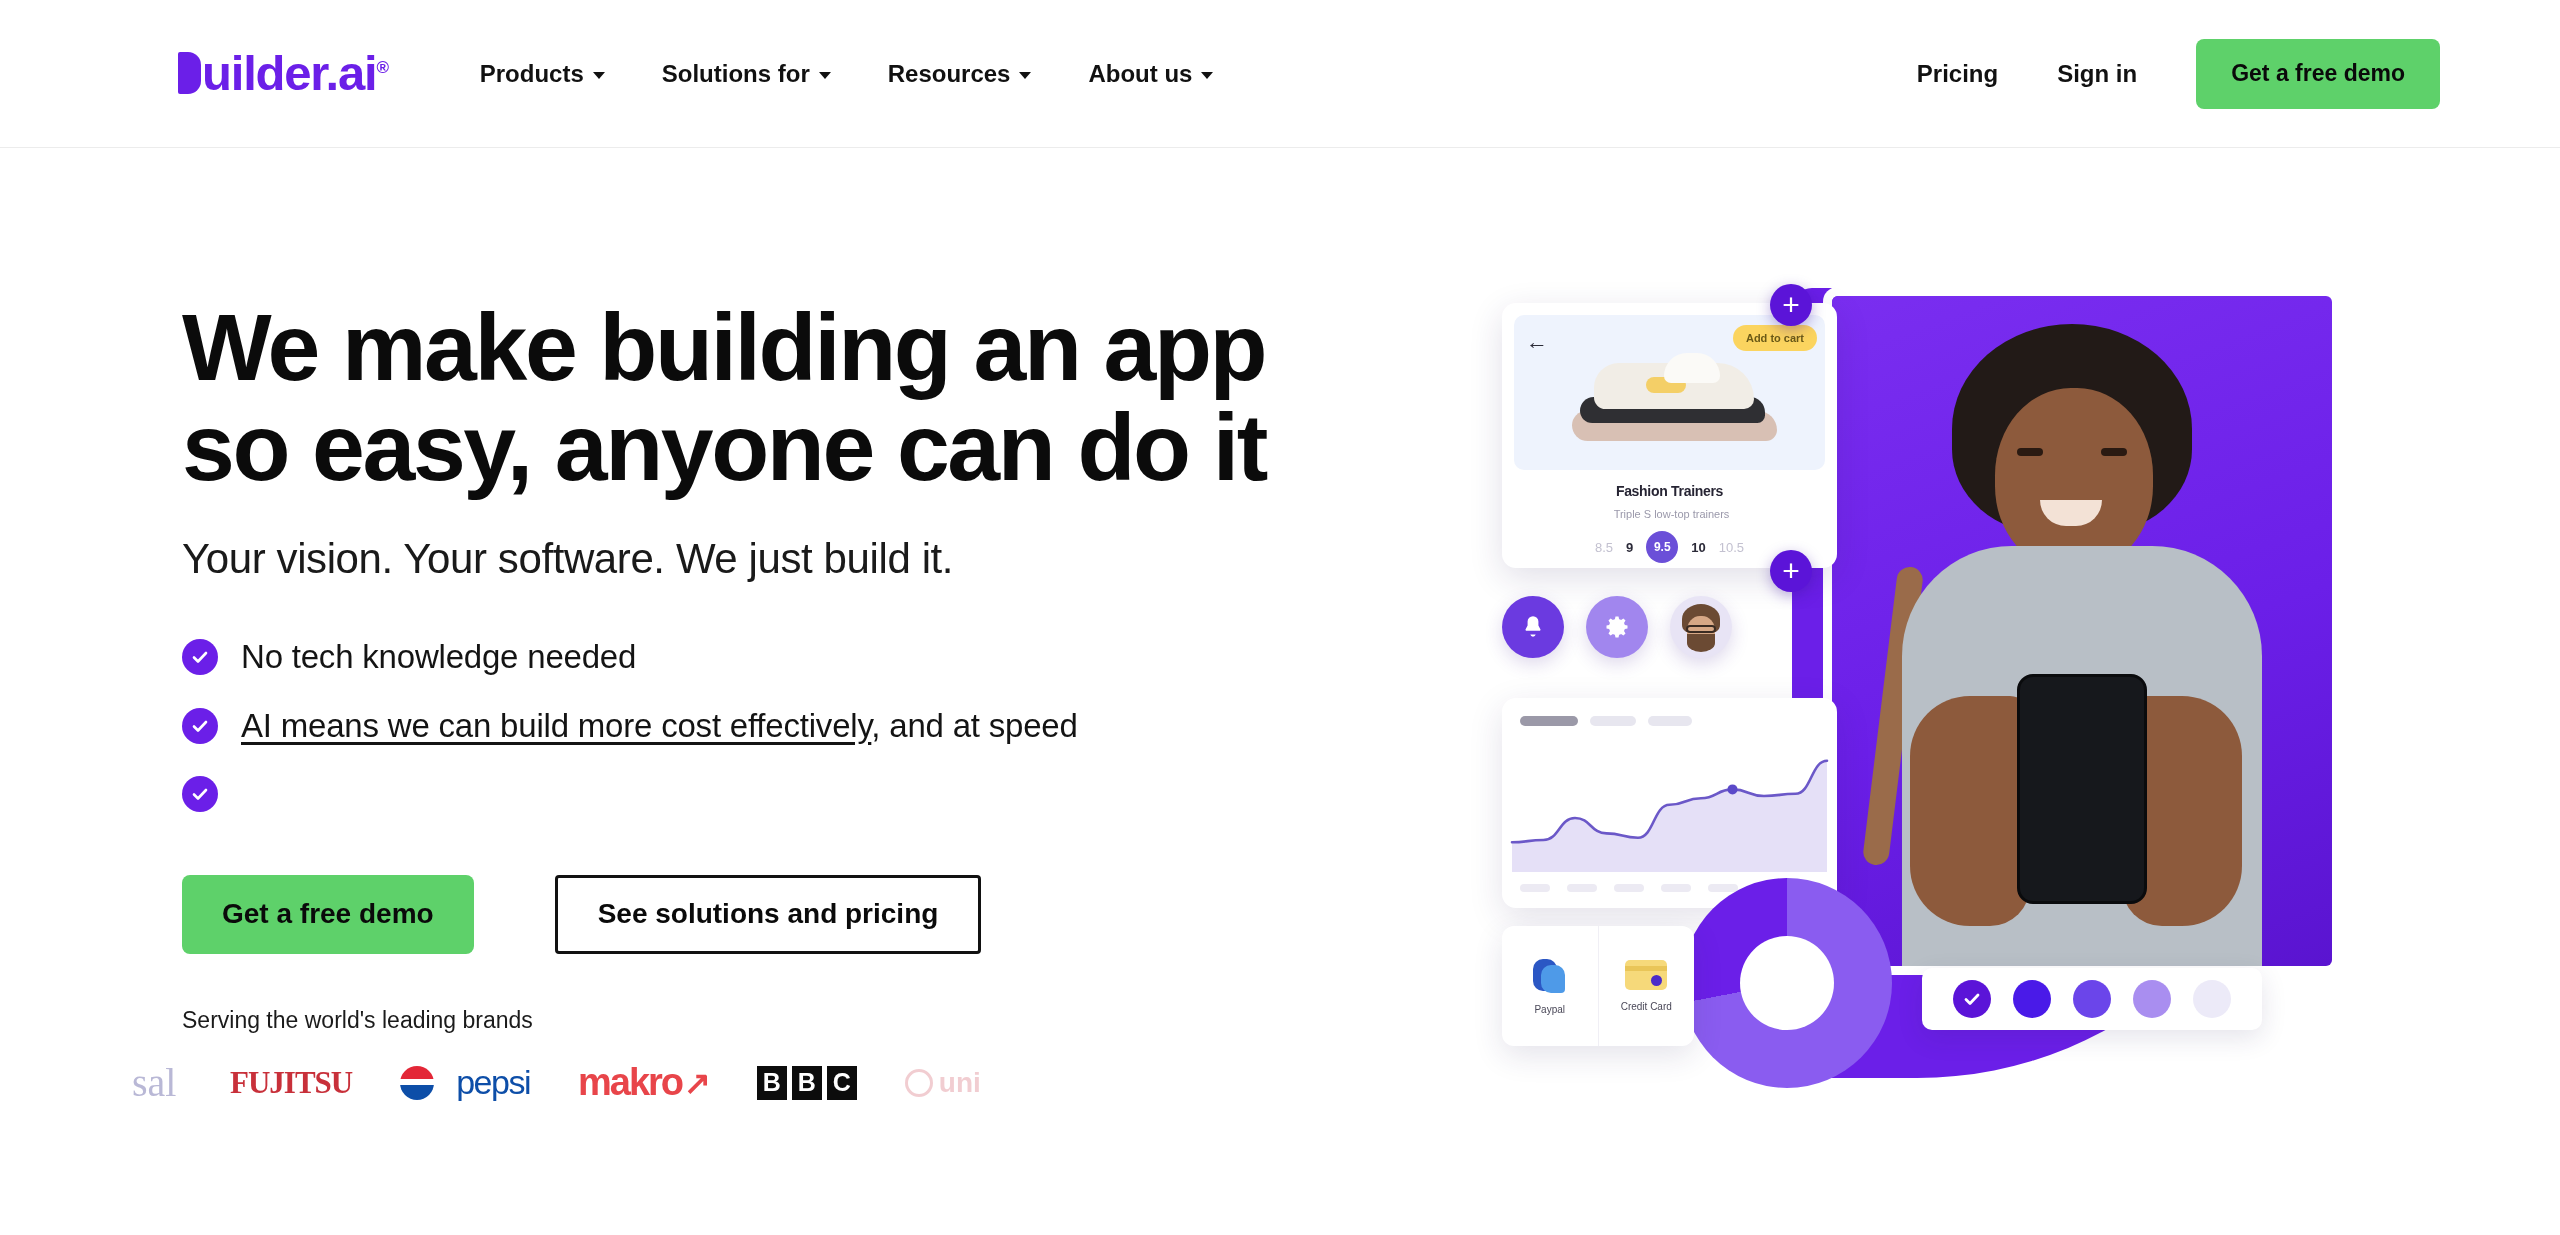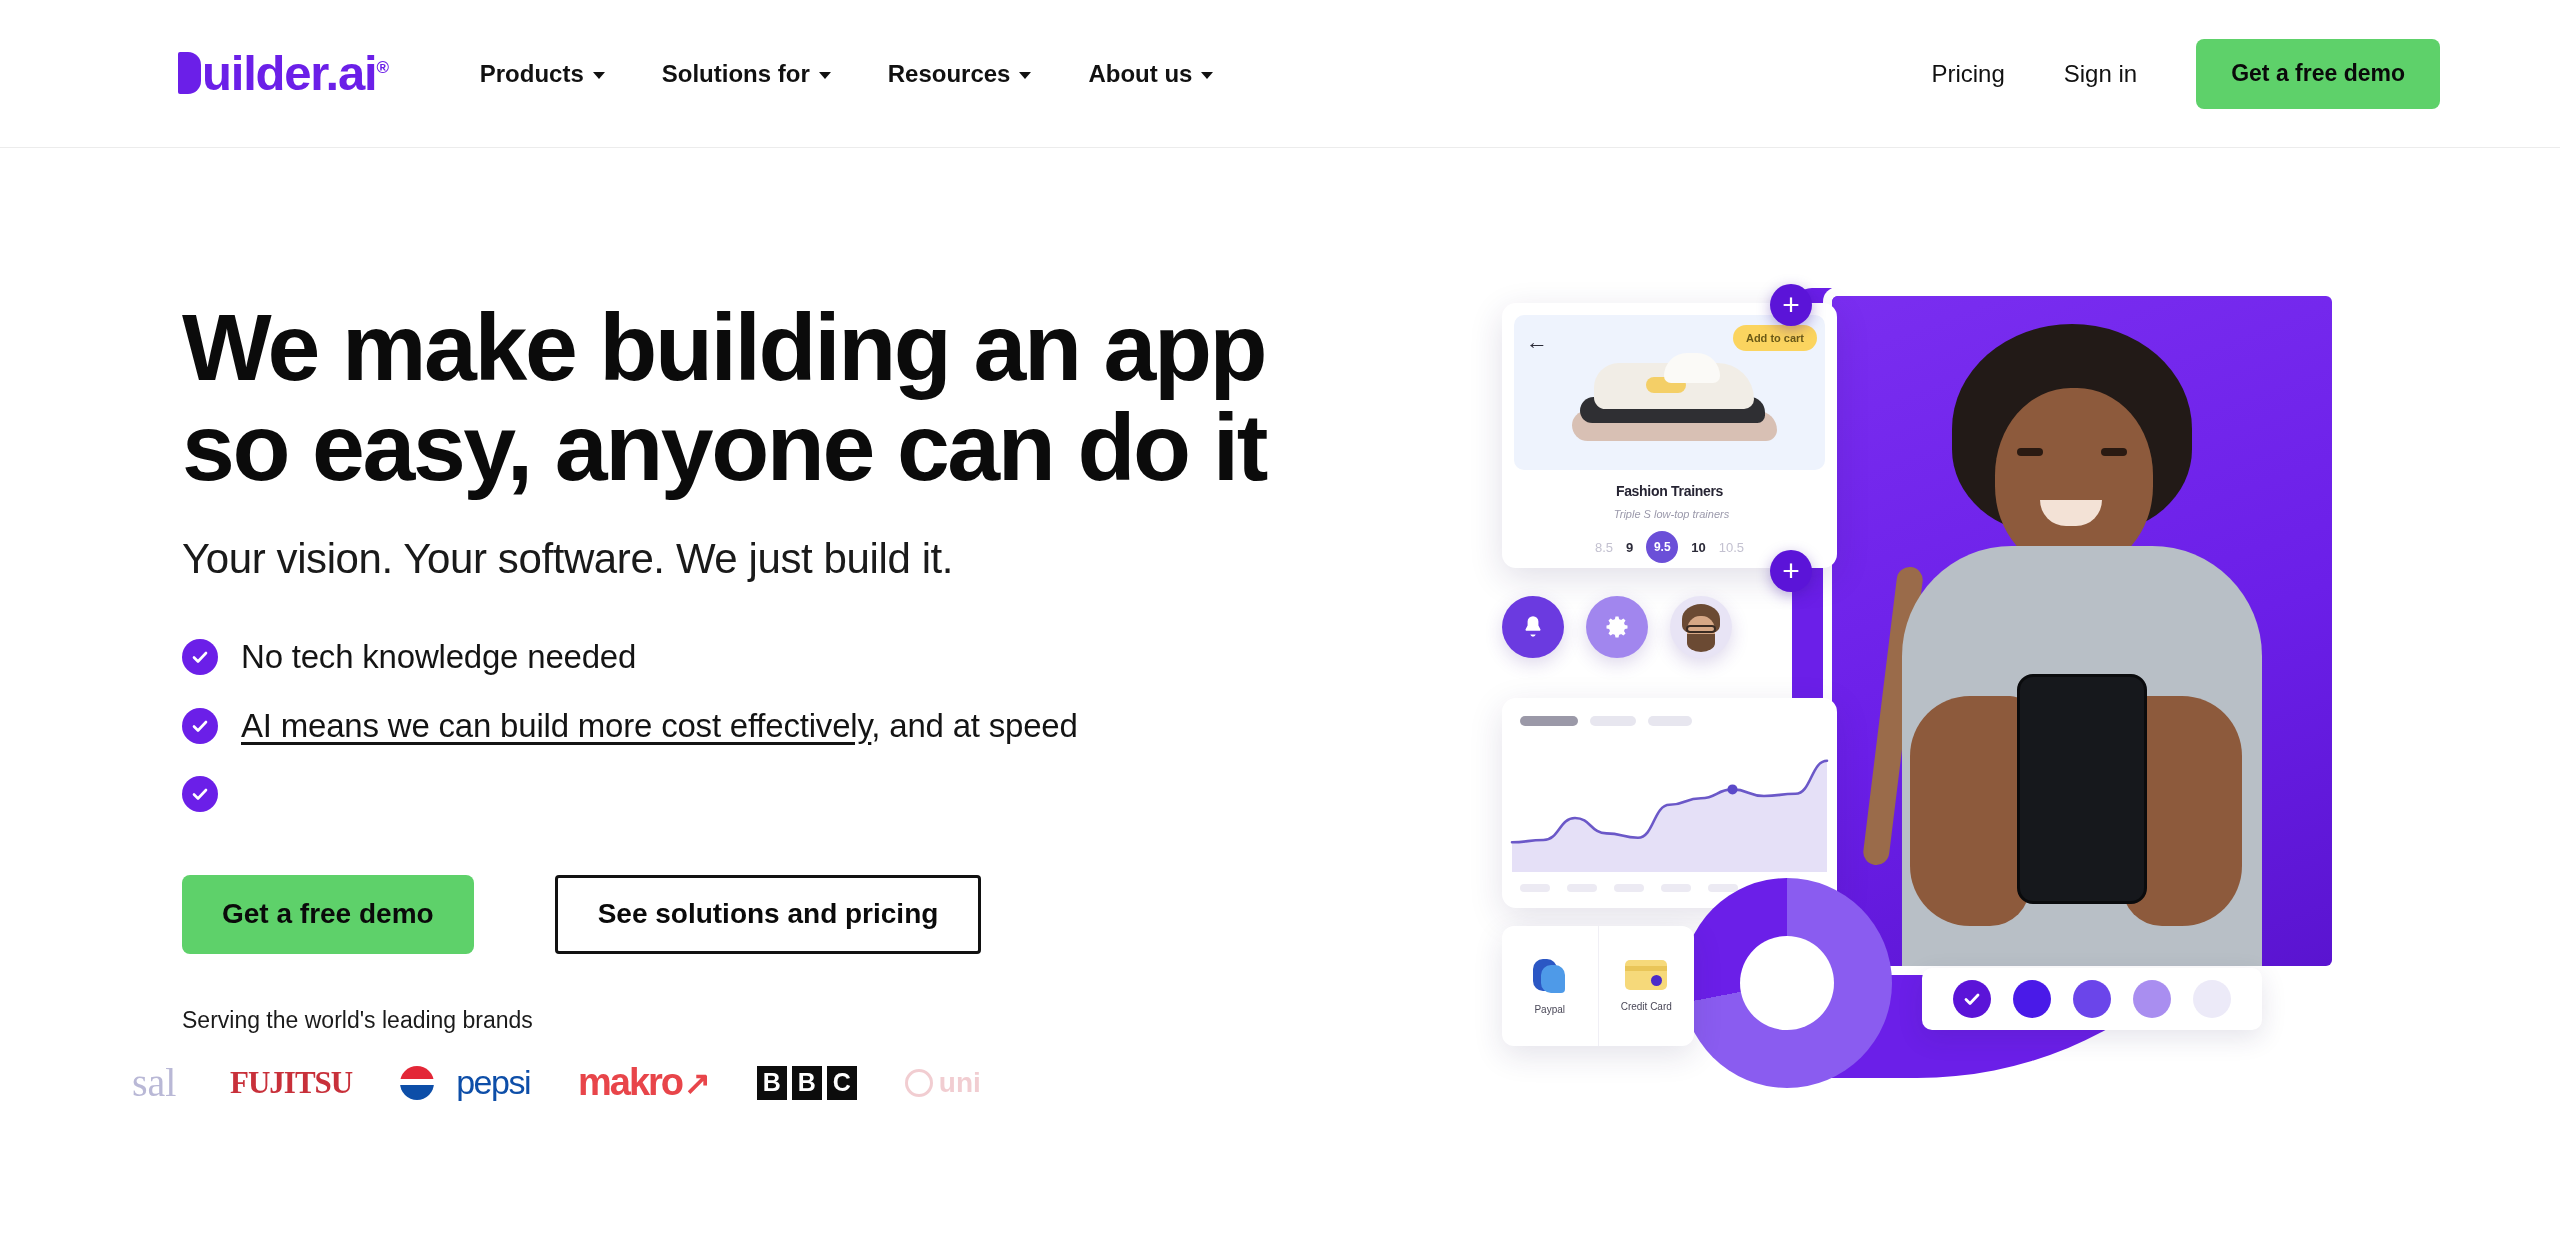--- a/index.html
+++ b/index.html
@@ -38,21 +38,21 @@
   }
   .caret {
     width:0; height:0; border-left:6px solid transparent;
     border-right:6px solid transparent; border-top:7px solid #111;
     margin-top:3px;
   }
 
   .nav-right {
     margin-left:auto; display:flex; align-items:center; gap:59px;
   }
-  .nav-link { font-size:24px; font-weight:400; color:#111; cursor:pointer; white-space:nowrap; }
+  .nav-link { font-size:24px; font-weight:700; color:#111; cursor:pointer; white-space:nowrap; }
   .btn-demo-top {
     background:#5ed16a; color:#0a0a0a; font-size:23px; font-weight:700;
     border:none; border-radius:8px; padding:0 35px; height:70px;
     cursor:pointer; white-space:nowrap; font-family:inherit;
   }
 
   
   .hero { display:flex; padding:150px 0 0 182px; position:relative; }
   .hero-left { width:1320px; flex-shrink:0; }
 
@@ -205,21 +205,21 @@
     position:absolute; left:92px; bottom:58px; width:56px; height:30px;
     background:#fbfaf7; border-radius:26px 26px 8px 8px;
   }
   .shoe-lace { position:absolute; left:74px; bottom:48px; width:40px; height:16px; background:#f4cf67; border-radius:10px; }
   .shoe-title {
     position:absolute; left:0; right:0; top:180px; text-align:center;
     font-size:14px; font-weight:700; color:#262433; letter-spacing:-.3px;
   }
   .shoe-sub {
     position:absolute; left:4px; right:0; top:205px; text-align:center;
-    font-size:11px; color:#9b99ab;font-style:italic;
+    font-size:11px; color:#9b99ab;
   }
   .size-row {
     position:absolute; left:0; right:0; top:228px;
     display:flex; align-items:center; justify-content:center; gap:13px;
   }
   .size { font-size:13px; font-weight:700; color:#2b2a38; }
   .size.dim { color:#c3c1d0; font-weight:400; }
   .size.sel {
     background:#6b4fd8; color:#fff; width:32px; height:32px;
     border-radius:50%; display:flex; align-items:center; justify-content:center;

